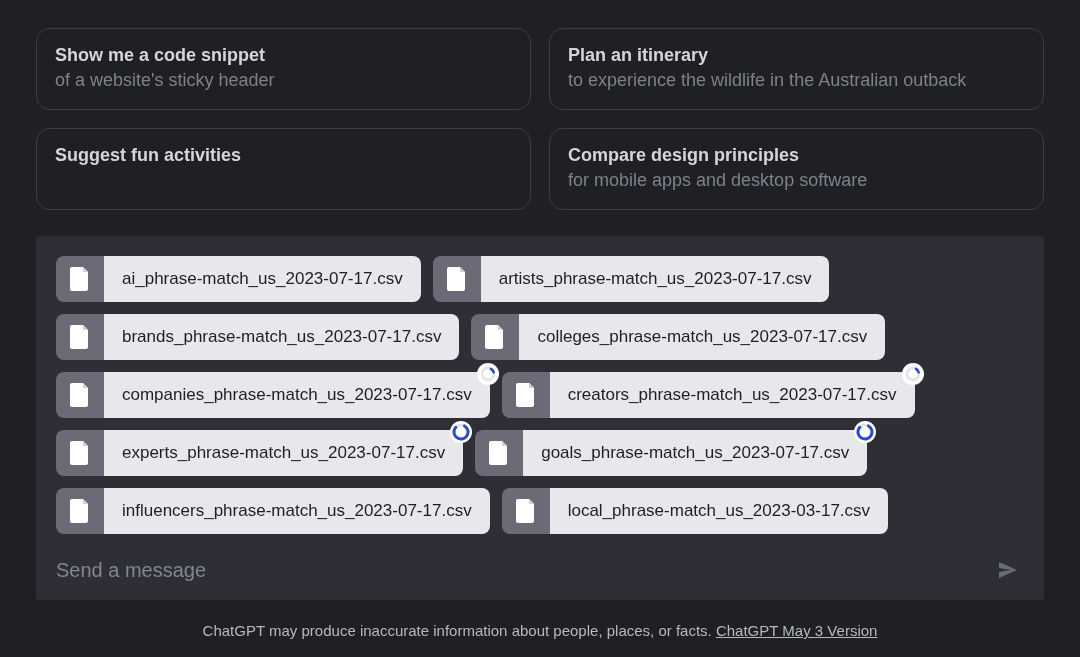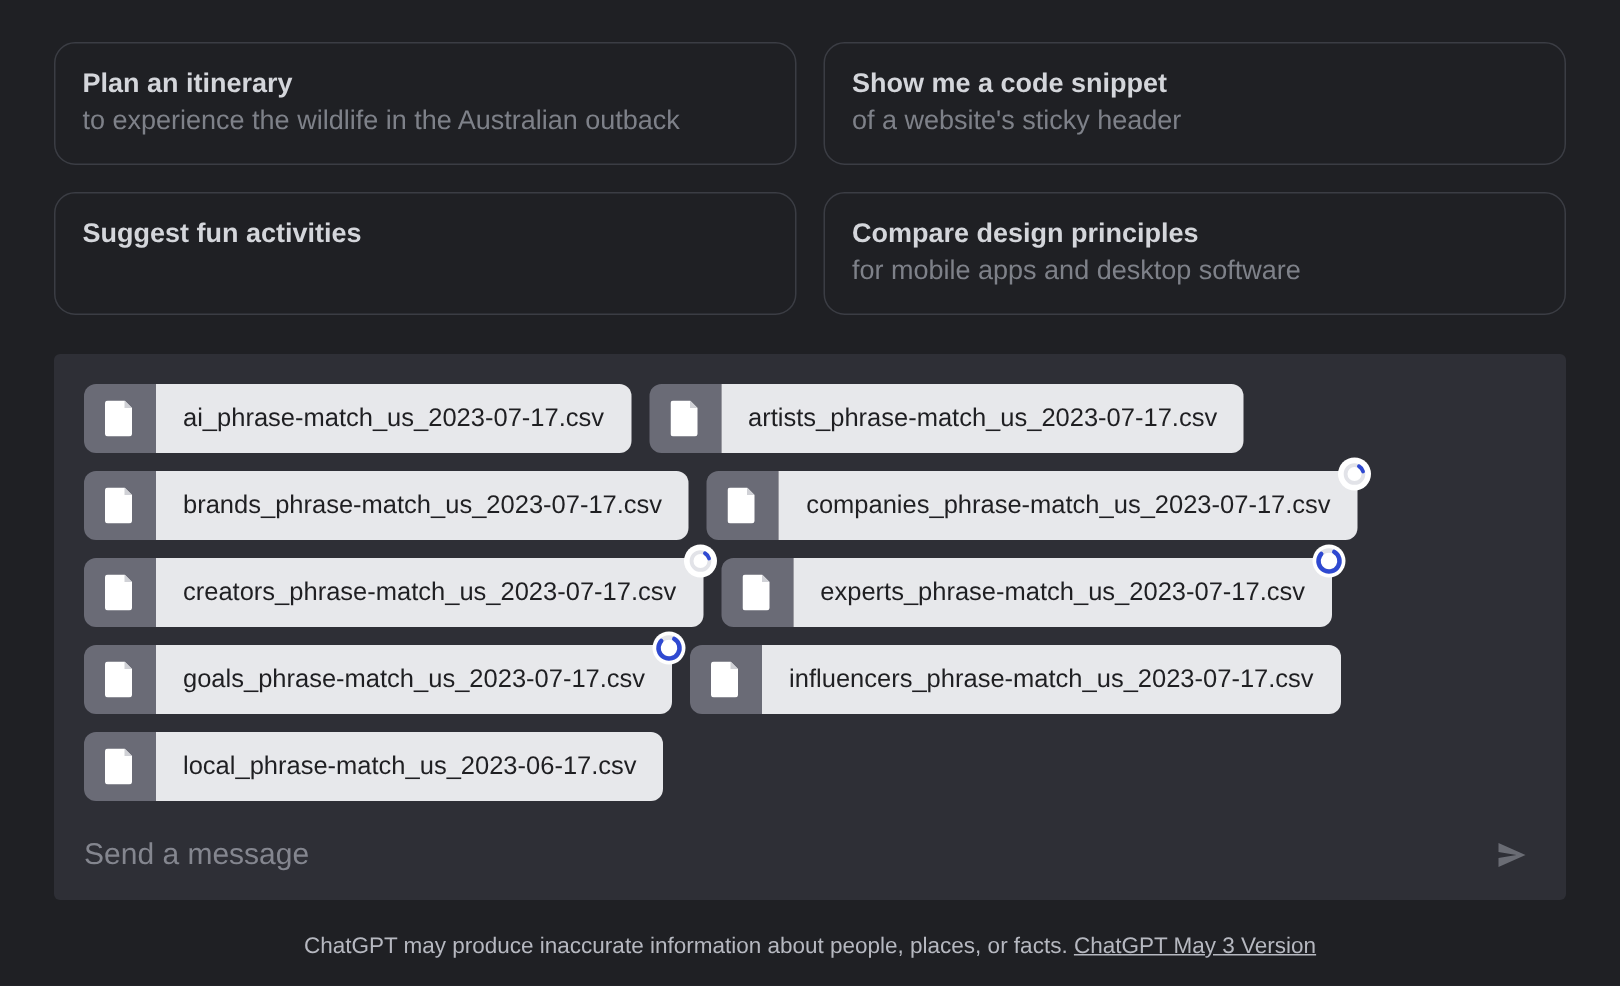--- a/index.html
+++ b/index.html
@@ -130,28 +130,28 @@
     text-decoration: underline;
   }
 </style>
 </head>
 <body>
 
 <div class="root">
 
   <div class="suggestions">
     <div class="card">
+      <div class="title">Show me a code snippet</div>
+      <div class="sub">of a website's sticky header</div>
+    </div>
+    <div class="card">
       <div class="title">Plan an itinerary</div>
       <div class="sub">to experience the wildlife in the Australian outback</div>
     </div>
     <div class="card">
-      <div class="title">Show me a code snippet</div>
-      <div class="sub">of a website's sticky header</div>
-    </div>
-    <div class="card">
       <div class="title">Suggest fun activities</div>
     </div>
     <div class="card">
       <div class="title">Compare design principles</div>
       <div class="sub">for mobile apps and desktop software</div>
     </div>
   </div>
 
   <div class="input-panel">
     <div class="chips-area" id="chips-area">
@@ -182,20 +182,29 @@
           </div>
           <div class="chip-label">brands_phrase-match_us_2023-07-17.csv</div>
         </div>
         <div class="chip">
           <div class="chip-icon">
 <svg width="20" height="24" viewBox="0 0 20 24" fill="none">
   <path d="M2 0h11l5 5v17a2 2 0 0 1-2 2H2a2 2 0 0 1-2-2V2a2 2 0 0 1 2-2z" fill="#ffffff"></path>
   <path d="M13 0l5 5h-5V0z" fill="#d0d1d6"></path>
 </svg>
           </div>
+          <div class="chip-label">colleges_phrase-match_us_2023-07-17.csv</div>
+        </div>
+        <div class="chip">
+          <div class="chip-icon">
+<svg width="20" height="24" viewBox="0 0 20 24" fill="none">
+  <path d="M2 0h11l5 5v17a2 2 0 0 1-2 2H2a2 2 0 0 1-2-2V2a2 2 0 0 1 2-2z" fill="#ffffff"></path>
+  <path d="M13 0l5 5h-5V0z" fill="#d0d1d6"></path>
+</svg>
+          </div>
           <div class="chip-label">companies_phrase-match_us_2023-07-17.csv</div>
           <div class="spinner-badge small">
   <svg width="18" height="18" viewBox="0 0 18 18">
     <circle cx="9" cy="9" r="7" stroke="#e2e3e8" stroke-width="3" fill="none"></circle>
     <circle cx="9" cy="9" r="7" stroke="#2f49d1" stroke-width="3" fill="none" stroke-linecap="round" stroke-dasharray="5.277875658030852 43.982297150257104" transform="rotate(-60 9 9)"></circle>
   </svg>
           </div>
         </div>
         <div class="chip">
           <div class="chip-icon">
@@ -251,21 +260,21 @@
           </div>
           <div class="chip-label">influencers_phrase-match_us_2023-07-17.csv</div>
         </div>
         <div class="chip">
           <div class="chip-icon">
 <svg width="20" height="24" viewBox="0 0 20 24" fill="none">
   <path d="M2 0h11l5 5v17a2 2 0 0 1-2 2H2a2 2 0 0 1-2-2V2a2 2 0 0 1 2-2z" fill="#ffffff"></path>
   <path d="M13 0l5 5h-5V0z" fill="#d0d1d6"></path>
 </svg>
           </div>
-          <div class="chip-label">local_phrase-match_us_2023-06-17.csv</div>
+          <div class="chip-label">local_phrase-match_us_2023-03-17.csv</div>
         </div>
       </div>
 
     <div class="input-row">
       <input class="msg-input" type="text" placeholder="Send a message" style="">
       <div class="send-btn">
         <svg width="24" height="24" viewBox="0 0 24 24" fill="currentColor">
           <path d="M3 20l18-8L3 4v6l12 2-12 2v6z"></path>
         </svg>
       </div>

